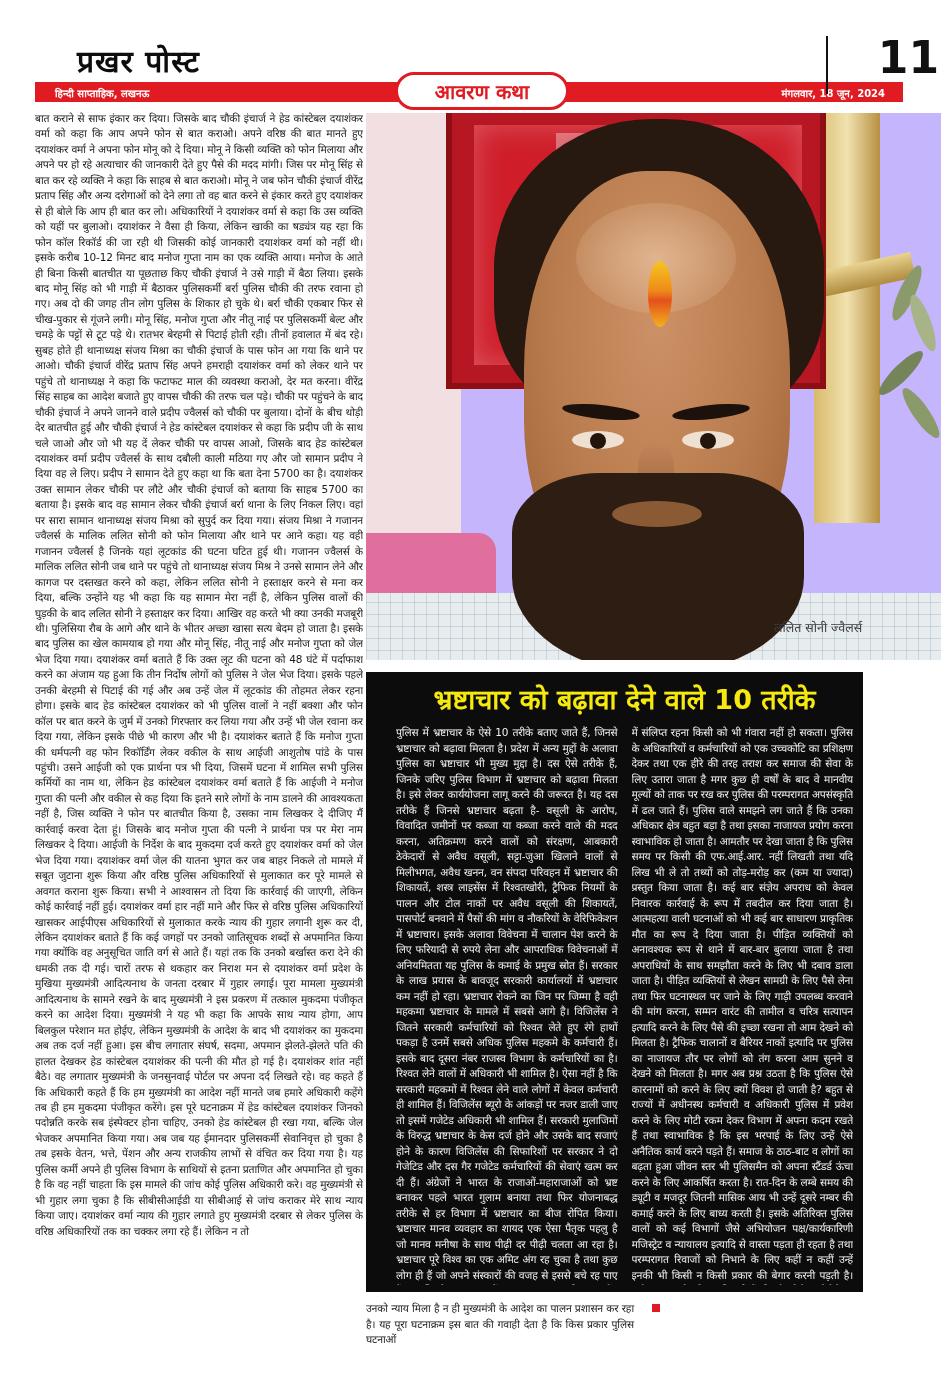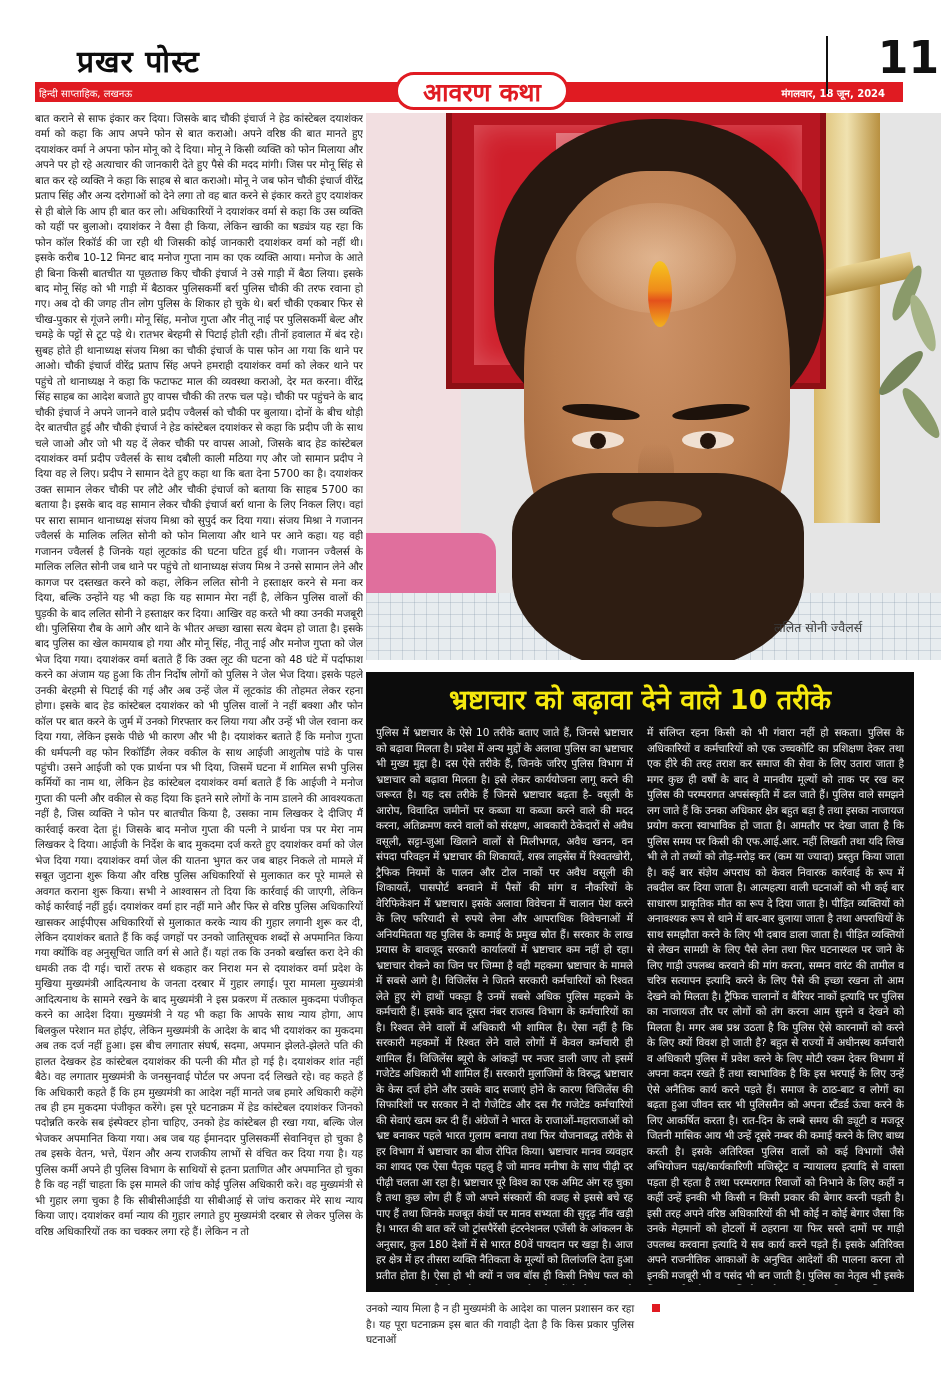--- a/index.html
+++ b/index.html
@@ -1,35 +1,35 @@
 <!DOCTYPE html>
 <html><head>
 <meta charset="utf-8">
 <style>
   html,body{margin:0;padding:0;background:#9a9a9a;font-family:"DejaVu Sans",sans-serif;}
   .page{position:relative;width:945px;height:1375px;margin:0 auto;background:#ffffff;overflow:hidden;}
 
   
   .masthead-title{position:absolute;left:55px;top:40px;font-size:30px;font-weight:bold;color:#0d0d0d;letter-spacing:1px;margin-left:22px;}
   .red-band{position:absolute;left:35px;top:82px;width:868px;height:20px;background:#e01b22;}
-  .tagline{position:absolute;left:39px;top:86px;font-size:10px;font-weight:normal;color:#ffffff;}
+  .tagline{position:absolute;left:55px;top:86px;font-size:10px;font-weight:bold;color:#ffffff;}
   .band-date{position:absolute;right:60px;top:86px;font-size:10px;font-weight:bold;color:#ffffff;}
   .section-badge{position:absolute;left:395px;top:72px;width:168px;height:32px;background:#ffffff;
     border:3px solid #e01b22;border-radius:22px;display:flex;align-items:center;justify-content:center;}
-  .section-badge span{font-size:25px;font-weight:bold;color:#e01b22;}
+  .section-badge span{font-size:20px;font-weight:bold;color:#e01b22;}
   .pageno-wrap{position:absolute;right:6px;top:36px;display:flex;align-items:flex-start;}
   .pageno-bar{width:2px;height:58px;background:#111;margin-right:2px;}
   .pageno{font-size:44px;font-weight:bold;color:#111;line-height:1;margin-left:48px;}
 
   
   .left-col{position:absolute;left:35px;top:111px;width:328px;height:1224px;overflow:hidden;
     font-size:10.5px;line-height:15.45px;letter-spacing:-0.15px;color:#1a1a1a;text-align:justify;}
 
   
-  .photo{position:absolute;left:366px;top:113px;width:575px;height:547px;background:#e5e5e5;overflow:hidden;}
+  .photo{position:absolute;left:366px;top:113px;width:575px;height:547px;background:#c4b5fd;overflow:hidden;}
   .wall-left{position:absolute;left:0;top:0;width:95px;height:100%;background:#f2dfe1;}
   .pink-cloth{position:absolute;left:-20px;top:420px;width:150px;height:130px;background:#e06f9d;border-radius:18px;}
   .red-cabinet{position:absolute;left:80px;top:-8px;width:368px;height:272px;background:#b71722;border:6px solid #8d0f14;}
   .red-cabinet-inner{position:absolute;left:22px;top:14px;right:18px;bottom:18px;background:#cf1e2a;box-shadow:inset 0 0 30px rgba(255,255,255,.25);}
   .cabinet-glass{position:absolute;left:190px;top:20px;width:150px;height:200px;background:linear-gradient(115deg,rgba(255,255,255,.35),rgba(255,255,255,.05));}
   .gold-frame{position:absolute;left:448px;top:-10px;width:66px;height:420px;background:linear-gradient(90deg,#d9b96a,#f0e2b0,#b89040);}
   .gold-frame-shelf{position:absolute;left:-10px;top:160px;width:110px;height:26px;background:linear-gradient(180deg,#e9d391,#b08c3e);transform:rotate(-12deg);}
   .plant{position:absolute;left:525px;top:140px;width:50px;height:220px;}
   .leaf{position:absolute;width:16px;height:60px;background:#8a9a6a;border-radius:50% 50% 50% 50%;}
   .leaf.l1{left:8px;top:10px;transform:rotate(25deg);}
@@ -48,21 +48,21 @@
   .eye.left{left:206px;top:318px;}
   .eye.right{left:316px;top:318px;}
   .nose{position:absolute;left:272px;top:330px;width:36px;height:80px;background:linear-gradient(180deg,rgba(0,0,0,0),rgba(122,70,35,.55));border-radius:40% 40% 60% 60%;}
   .beard{position:absolute;left:146px;top:360px;width:292px;height:200px;background:#2e1d12;border-radius:30% 30% 48% 48%;}
   .mustache-gap{position:absolute;left:246px;top:388px;width:90px;height:26px;background:#8a5a34;border-radius:50%;}
   .shirt{position:absolute;left:0px;top:480px;width:575px;height:70px;background:#e7ecef;
     background-image:repeating-linear-gradient(0deg,rgba(120,140,160,.25) 0 1px,transparent 1px 12px),repeating-linear-gradient(90deg,rgba(120,140,160,.25) 0 1px,transparent 1px 12px);}
   .photo-caption{position:absolute;left:408px;top:506px;font-size:12.5px;color:#3a3a3a;}
 
   
-  .feature{position:absolute;left:366px;top:672px;width:548px;height:620px;background:#0c0c0c;}
+  .feature{position:absolute;left:366px;top:672px;width:477px;height:620px;background:#0c0c0c;padding-left:20px;}
   .feature-headline{margin:8px 10px 4px 10px;text-align:center;font-size:27px;font-weight:bold;color:#f6e90e;letter-spacing:0px;}
   .feature-cols{display:flex;gap:14px;padding:4px 10px 0 10px;}
   .feature-col{width:268px;height:560px;overflow:hidden;font-size:10.5px;line-height:15.5px;letter-spacing:-0.15px;color:#f2f2f2;text-align:justify;}
 
   
   .bottom-strip{position:absolute;left:366px;top:1301px;width:575px;display:flex;gap:14px;}
   .bottom-col{width:268px;font-size:10.5px;line-height:15.5px;letter-spacing:-0.15px;color:#1a1a1a;text-align:justify;}
   .end-mark{display:inline-block;width:8px;height:8px;background:#e01b22;margin-left:4px;}
 </style>
 </head>

